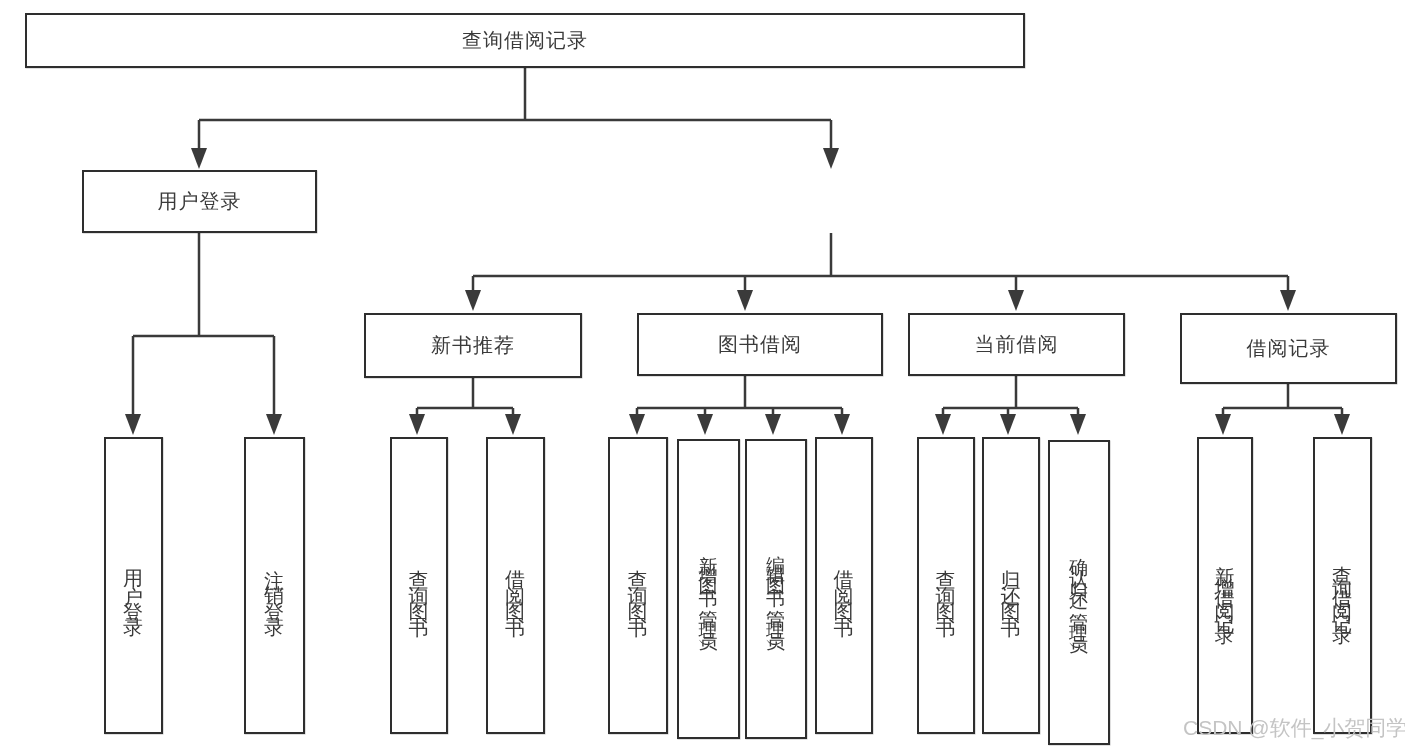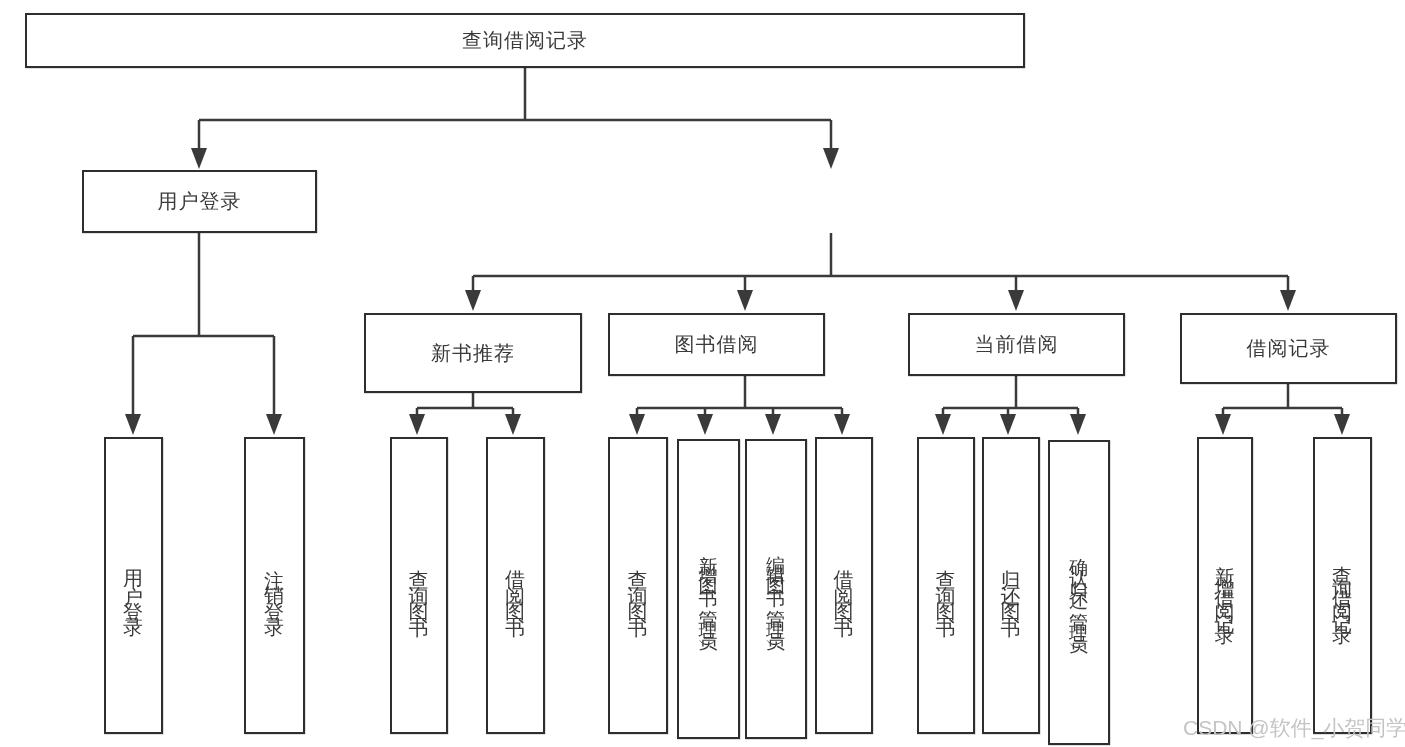--- a/index.html
+++ b/index.html
@@ -102,24 +102,24 @@
   </svg>
 
   <div class="node hbox" style="left:25px; top:13px; width:1000px; height:55px;">
     <span>查询借阅记录</span>
   </div>
 
   <div class="node hbox" style="left:82px; top:170px; width:235px; height:63px;">
     <span>用户登录</span>
   </div>
 
-  <div class="node hbox" style="left:364px; top:313px; width:218px; height:80px;">
+  <div class="node hbox" style="left:364px; top:313px; width:218px; height:65px;">
     <span>新书推荐</span>
   </div>
-  <div class="node hbox" style="left:608px; top:313px; width:217px; height:63px;">
+  <div class="node hbox" style="left:637px; top:313px; width:246px; height:63px;">
     <span>图书借阅</span>
   </div>
   <div class="node hbox" style="left:908px; top:313px; width:217px; height:63px;">
     <span>当前借阅</span>
   </div>
   <div class="node hbox" style="left:1180px; top:313px; width:217px; height:71px;">
     <span>借阅记录</span>
   </div>
 
   <div class="node vbox" style="left:104px; top:437px; width:59px; height:297px;">

